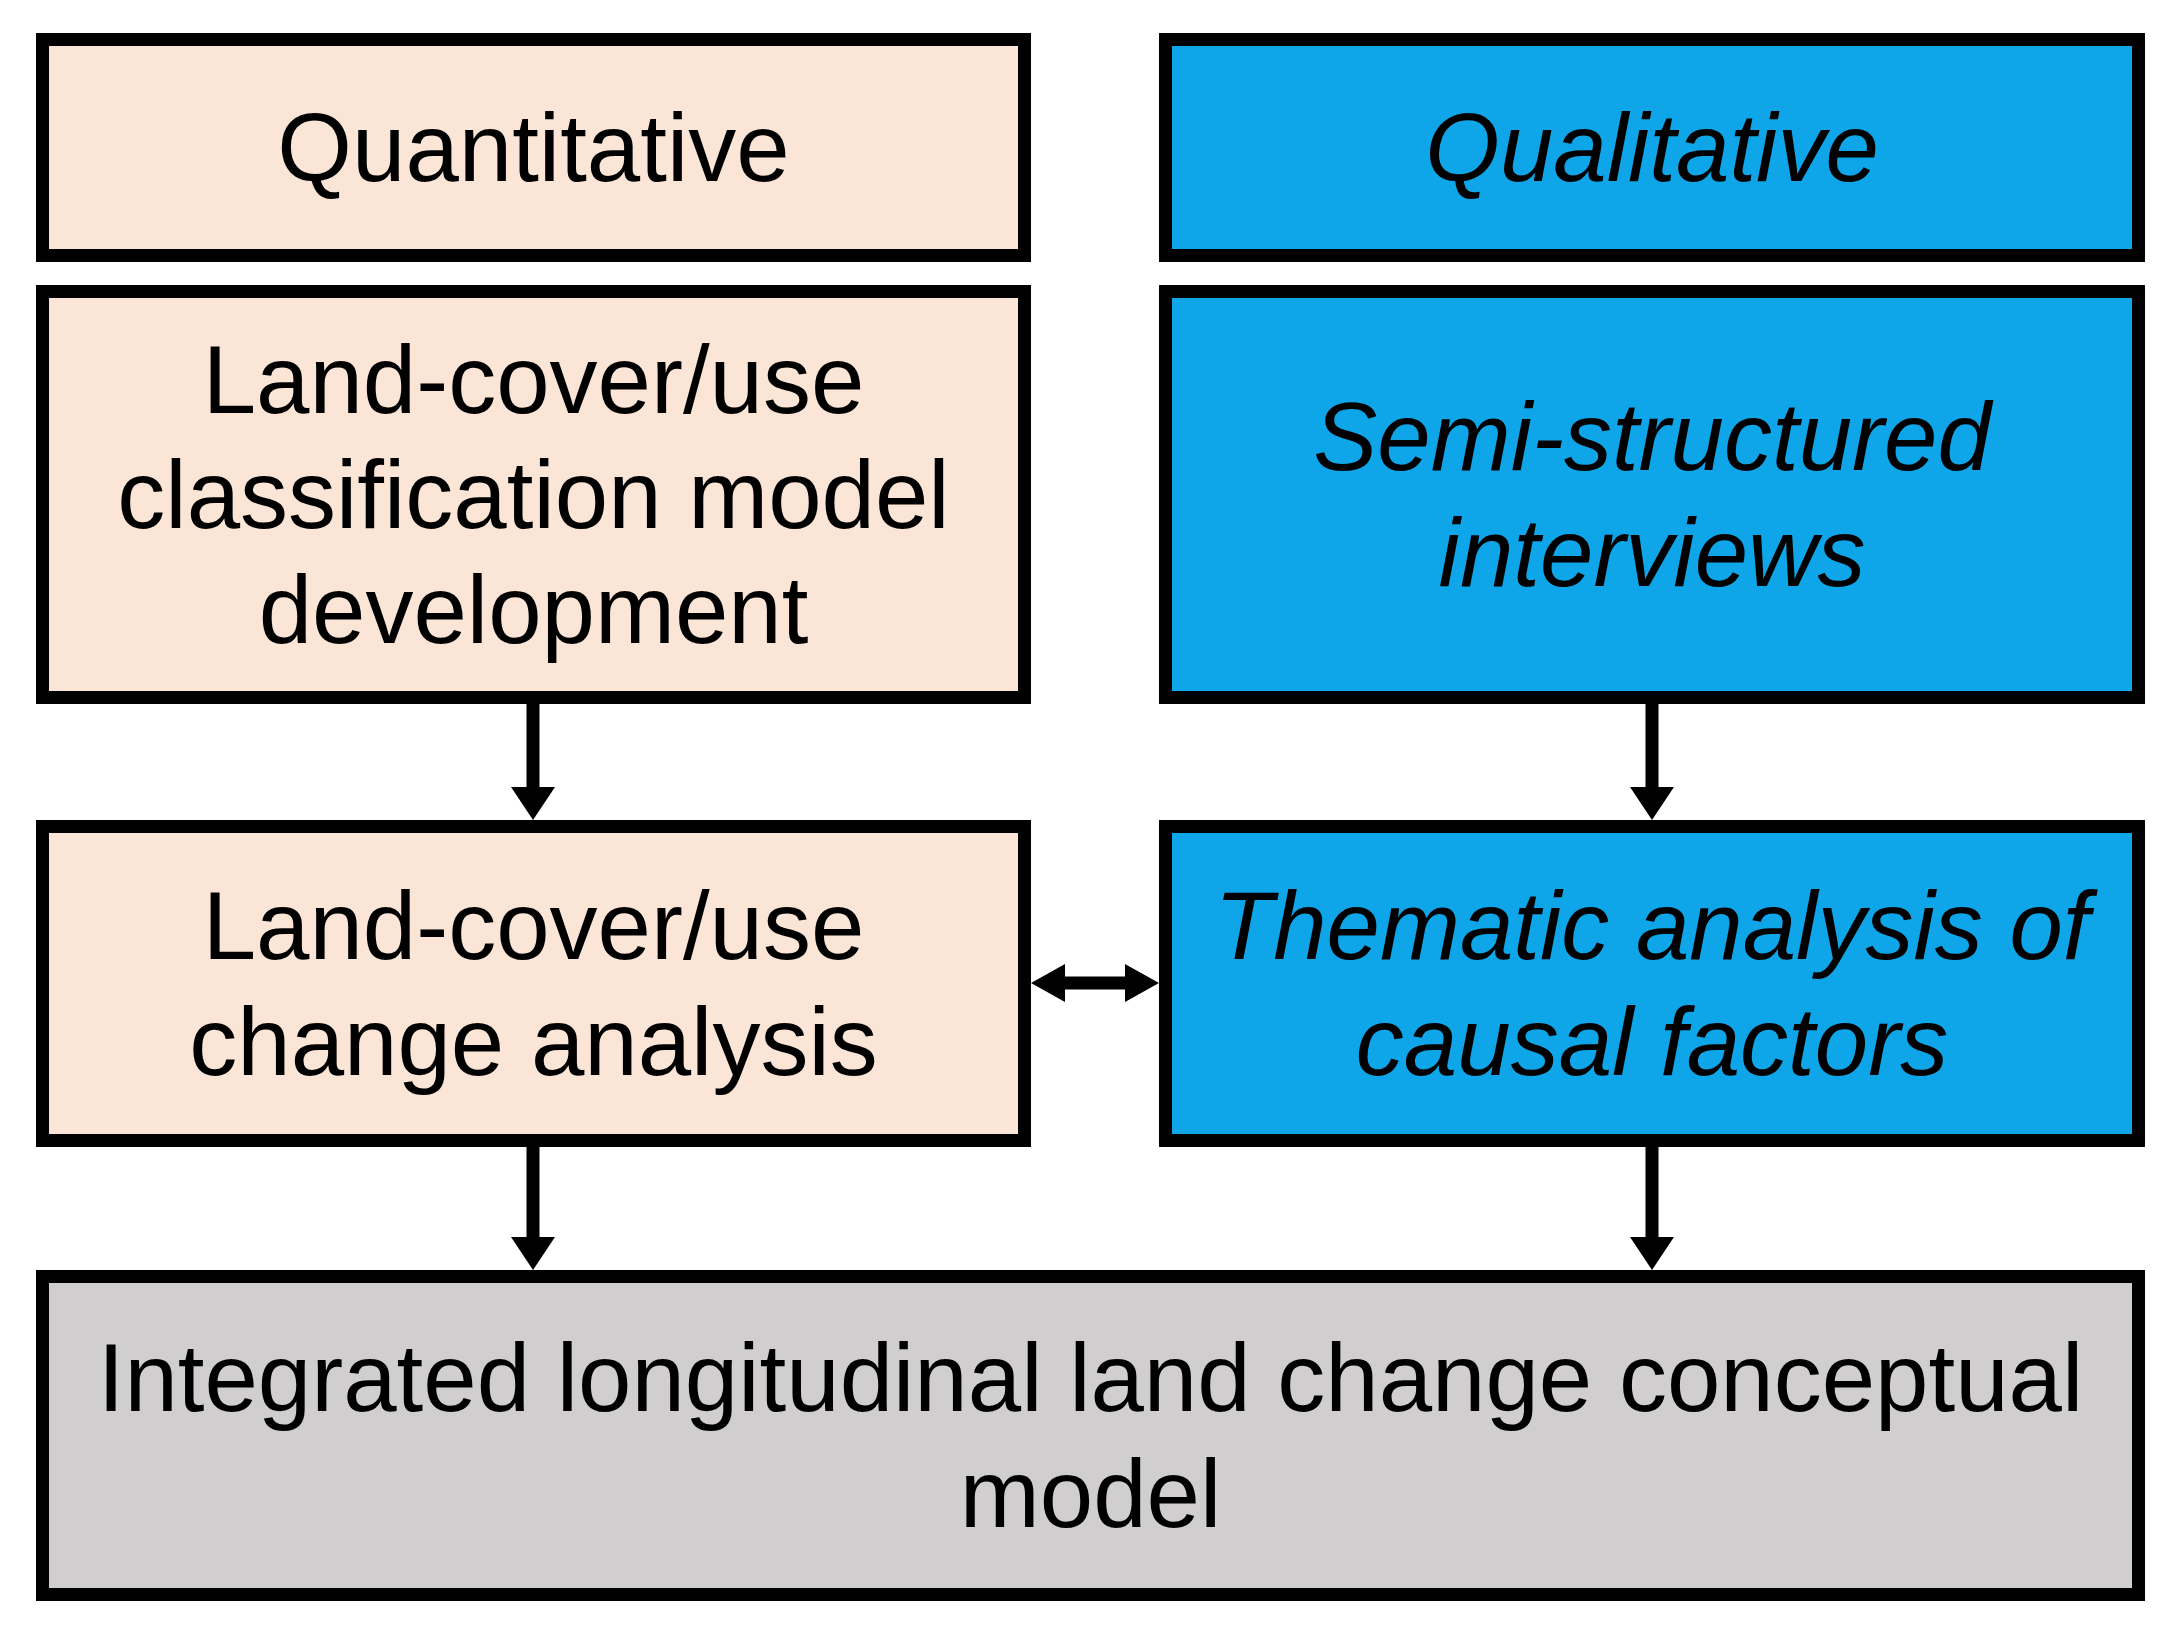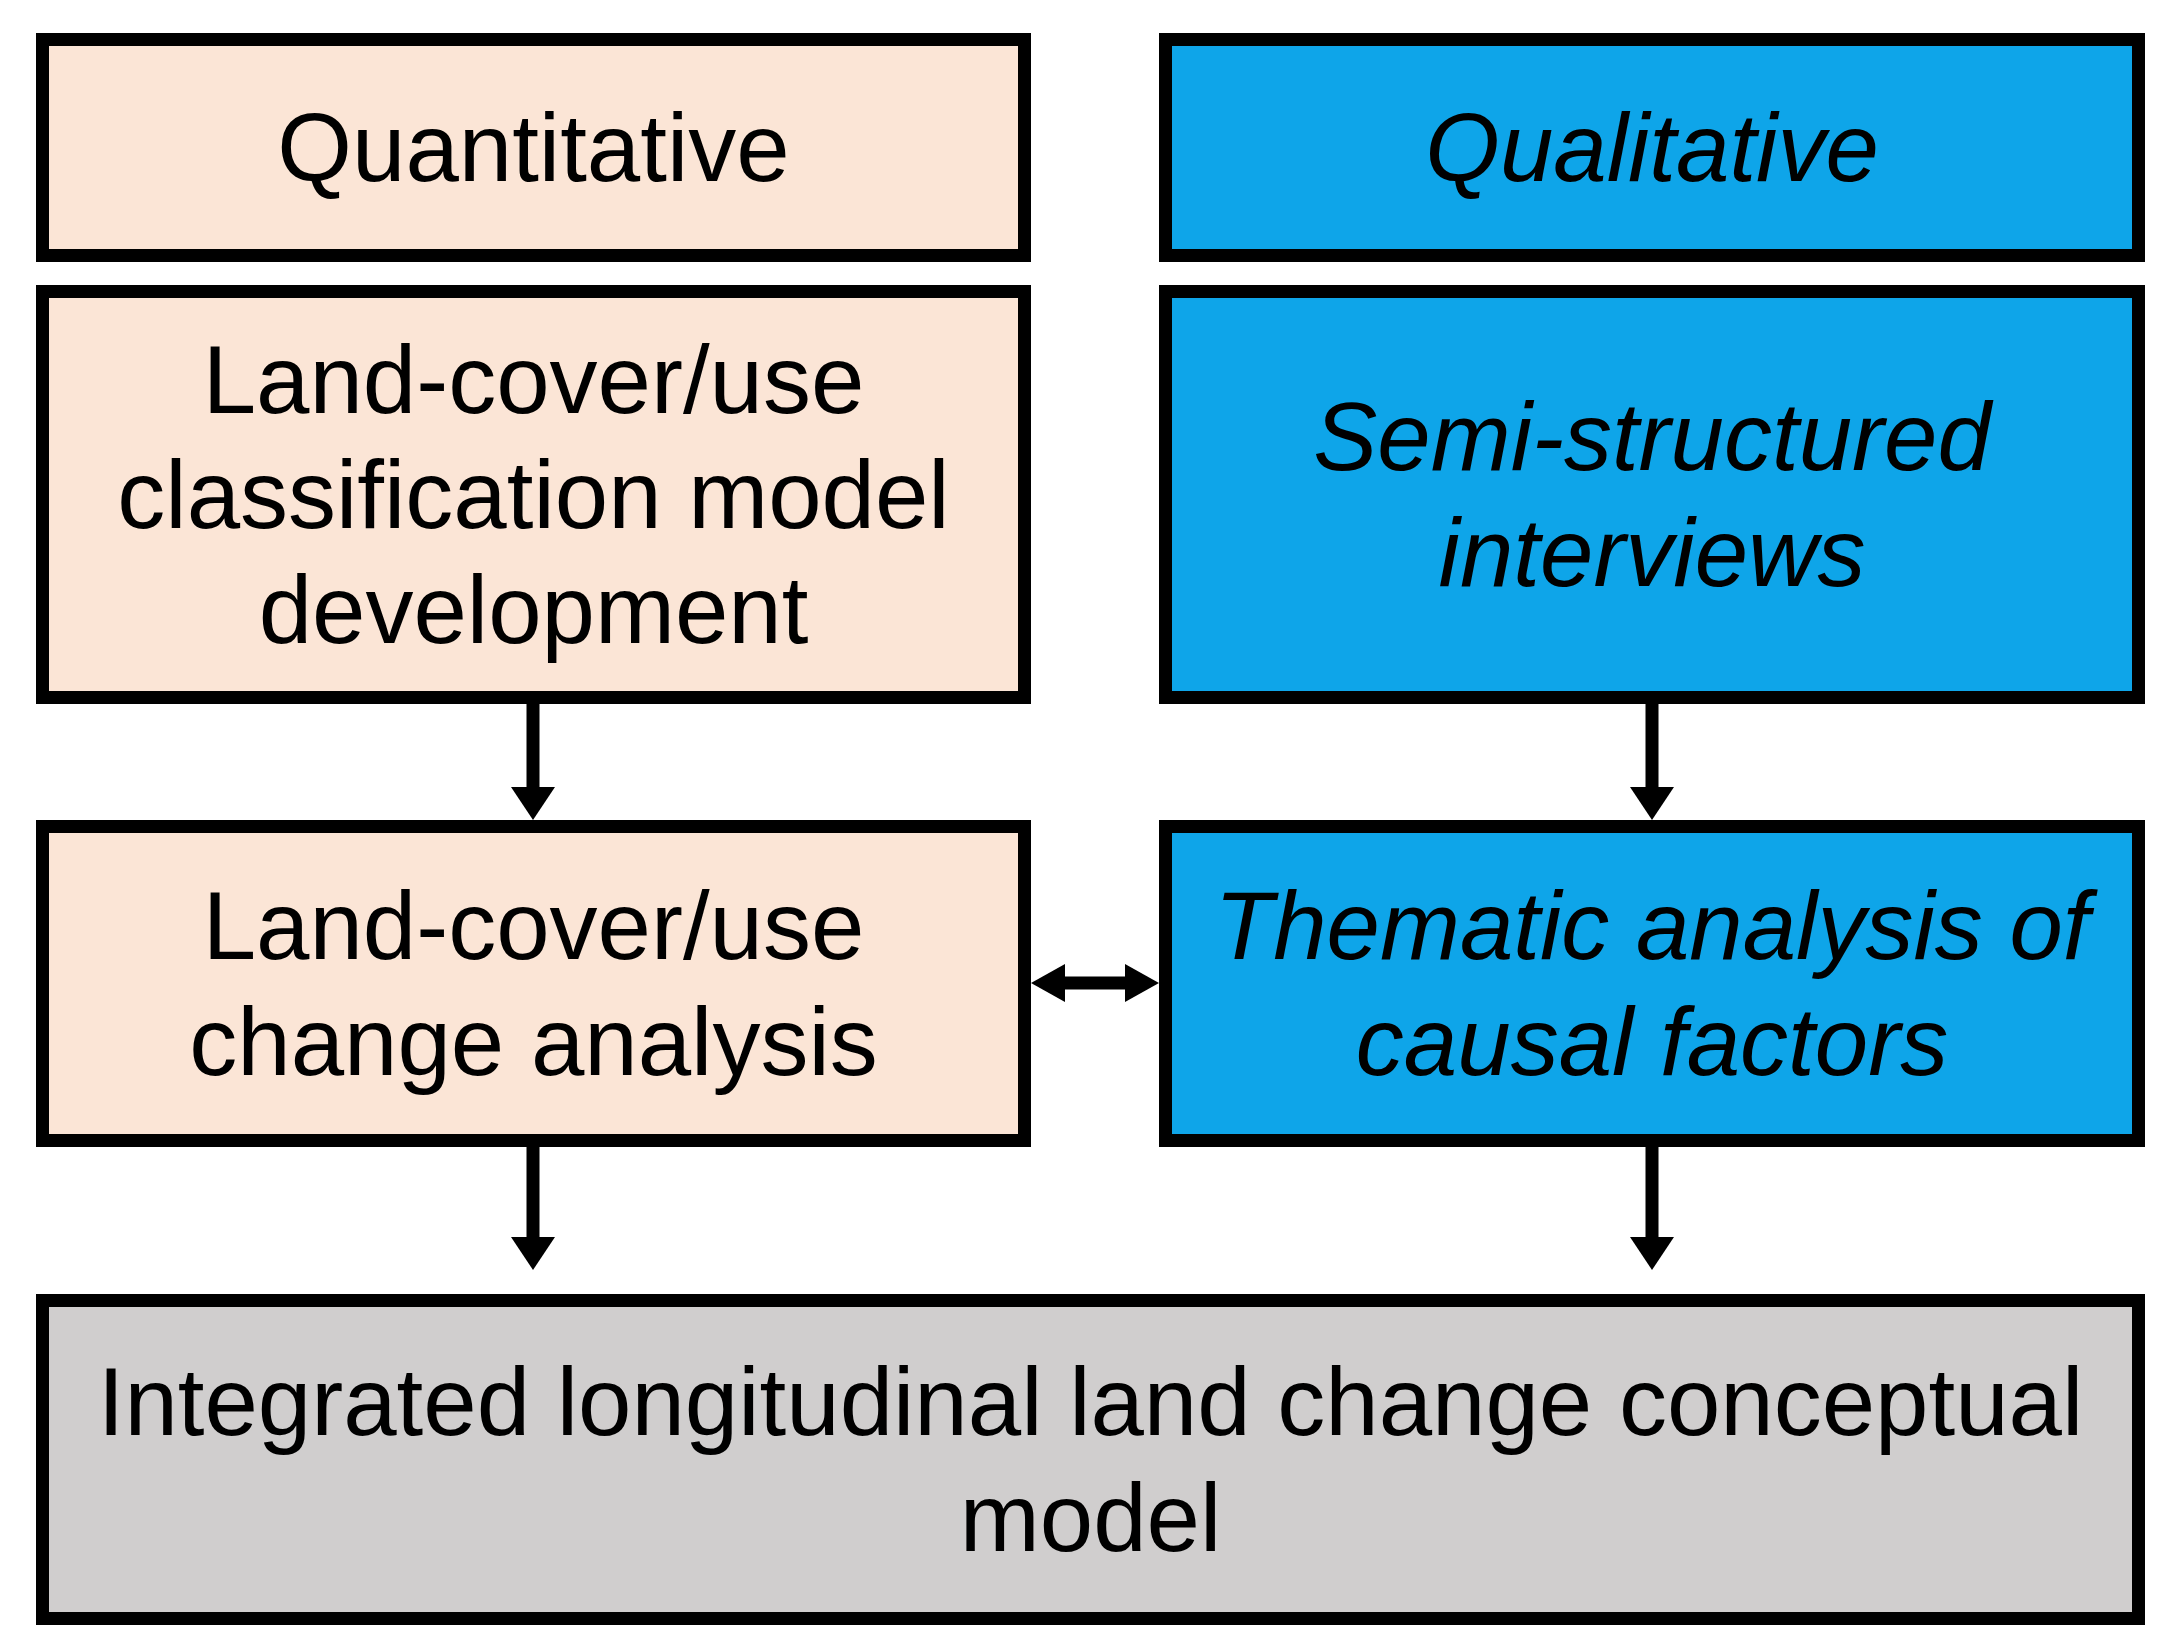--- a/index.html
+++ b/index.html
@@ -28,21 +28,21 @@
     width: 100%;
     text-align: center;
     white-space: pre-line;
     color: #000000;
     font-size: 96px;
     line-height: 1.2;
     font-weight: 400;
   }
   .fill-quant { background: #FBE5D6; }
   .fill-qual  { background: #0ea5e9; font-style: italic; }
-  .fill-integrated { background: #D0CECE; margin-top: 24px; }
+  .fill-integrated { background: #D0CECE; }
 
   
   #box-quantitative-header { left: 36px;   top: 33px;   width: 995px;  height: 229px; }
   #box-qualitative-header  { left: 1159px; top: 33px;   width: 986px;  height: 229px; }
   #box-classification      { left: 36px;   top: 285px;  width: 995px;  height: 419px; }
   #box-interviews          { left: 1159px; top: 285px;  width: 986px;  height: 419px; justify-content: center; }
   #box-change-analysis     { left: 36px;   top: 820px;  width: 995px;  height: 327px; }
   #box-thematic            { left: 1159px; top: 820px;  width: 986px;  height: 327px; }
   #box-integrated          { left: 36px;   top: 1270px; width: 2109px; height: 331px; }
 

